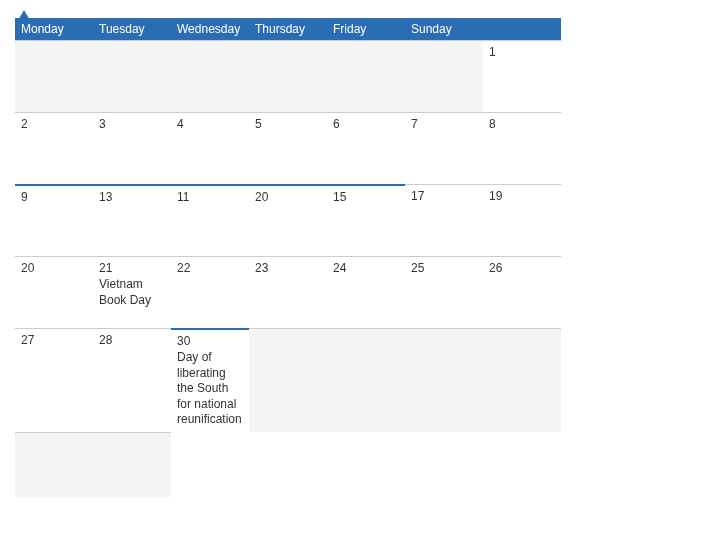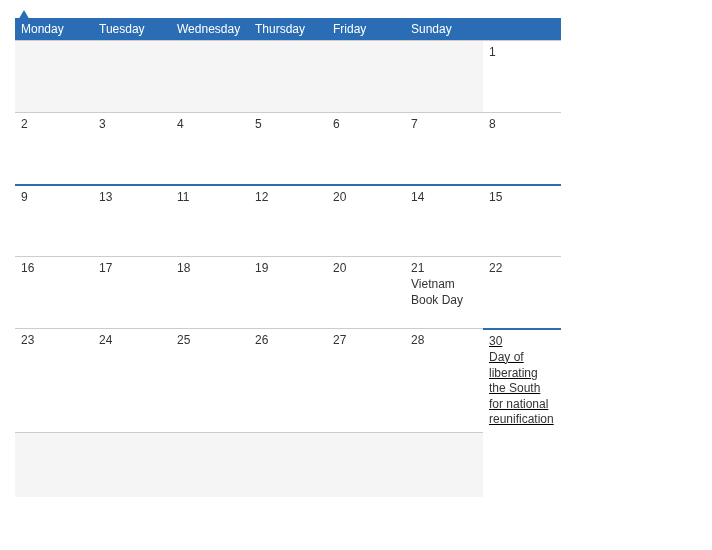--- a/index.html
+++ b/index.html
@@ -168,41 +168,29 @@
       <div class="day-cell blue-top">
         <span class="day-number">9</span>
       </div>
       <div class="day-cell blue-top">
         <span class="day-number">13</span>
       </div>
       <div class="day-cell blue-top">
         <span class="day-number">11</span>
       </div>
       <div class="day-cell blue-top">
-        <span class="day-number">12</span>
-      </div>
-      <div class="day-cell blue-top">
         <span class="day-number">20</span>
       </div>
       <div class="day-cell blue-top">
-        <span class="day-number">14</span>
-      </div>
-      <div class="day-cell blue-top">
         <span class="day-number">15</span>
       </div>
       <div class="day-cell">
-        <span class="day-number">16</span>
-      </div>
-      <div class="day-cell">
         <span class="day-number">17</span>
       </div>
       <div class="day-cell">
-        <span class="day-number">18</span>
-      </div>
-      <div class="day-cell">
         <span class="day-number">19</span>
       </div>
       <div class="day-cell">
         <span class="day-number">20</span>
       </div>
       <div class="day-cell"><span class="day-number">21</span><span class="event-text">Vietnam Book Day</span></div>
       <div class="day-cell">
         <span class="day-number">22</span>
       </div>
       <div class="day-cell"><span class="day-number">23</span></div>
@@ -214,21 +202,21 @@
       </div>
       <div class="day-cell">
         <span class="day-number">26</span>
       </div>
       <div class="day-cell">
         <span class="day-number">27</span>
       </div>
       <div class="day-cell">
         <span class="day-number">28</span>
       </div>
-      <div class="day-cell blue-top" style="min-height: 65px; text-decoration: underline;"><span class="day-number">30</span><span class="event-text">Day of liberating the South for national reunification</span></div>
+      <div class="day-cell blue-top" style="min-height: 65px;"><span class="day-number">30</span><span class="event-text">Day of liberating the South for national reunification</span></div>
       <div class="day-cell empty" style="min-height: 65px;"></div>
       <div class="day-cell empty" style="min-height: 65px;"></div>
       <div class="day-cell empty" style="min-height: 65px;"></div>
       <div class="day-cell empty" style="min-height: 65px;"></div>
       <div class="day-cell empty" style="min-height: 65px;"></div>
       <div class="day-cell empty" style="min-height: 65px;"></div>
     </div>
 </div>
 
 </body></html>

